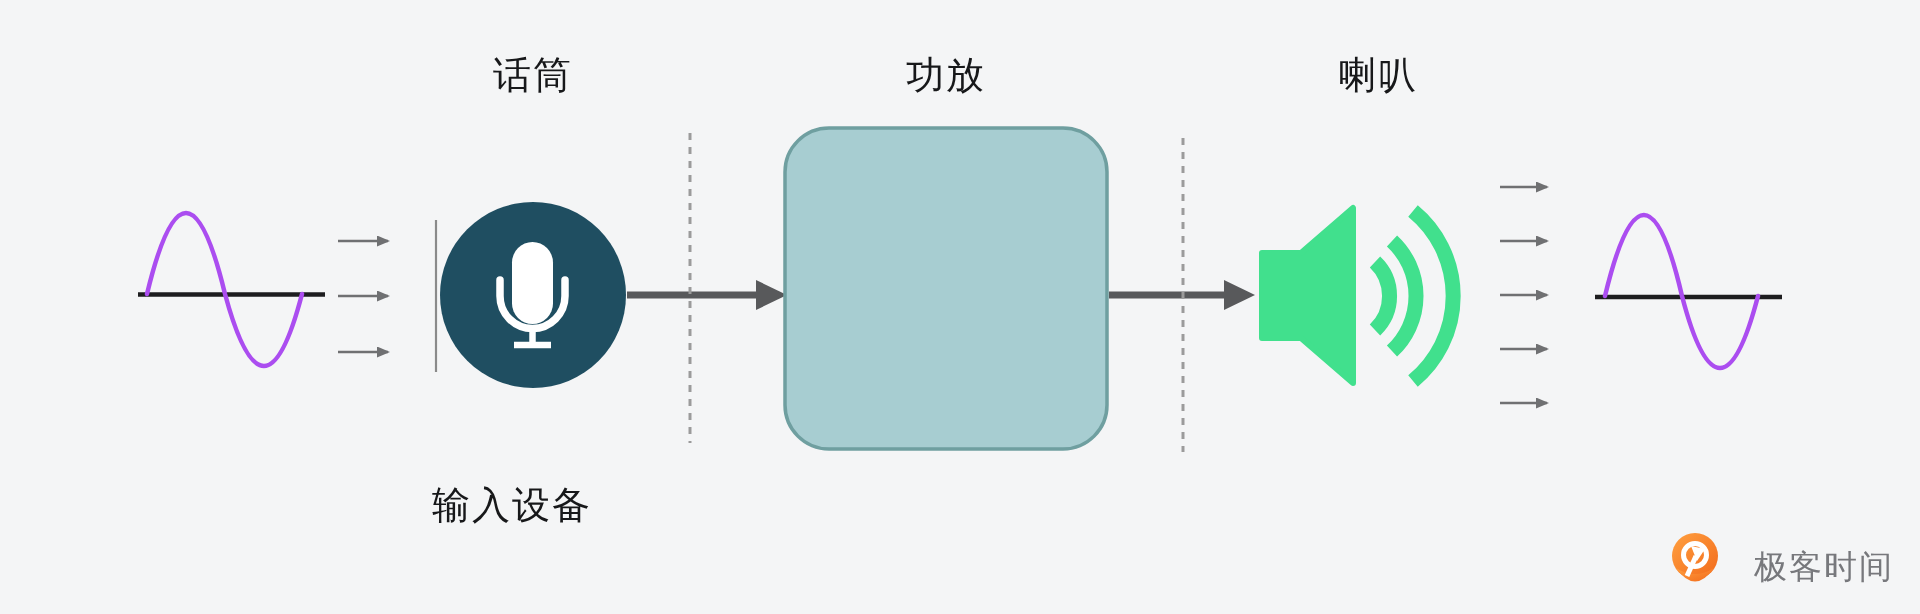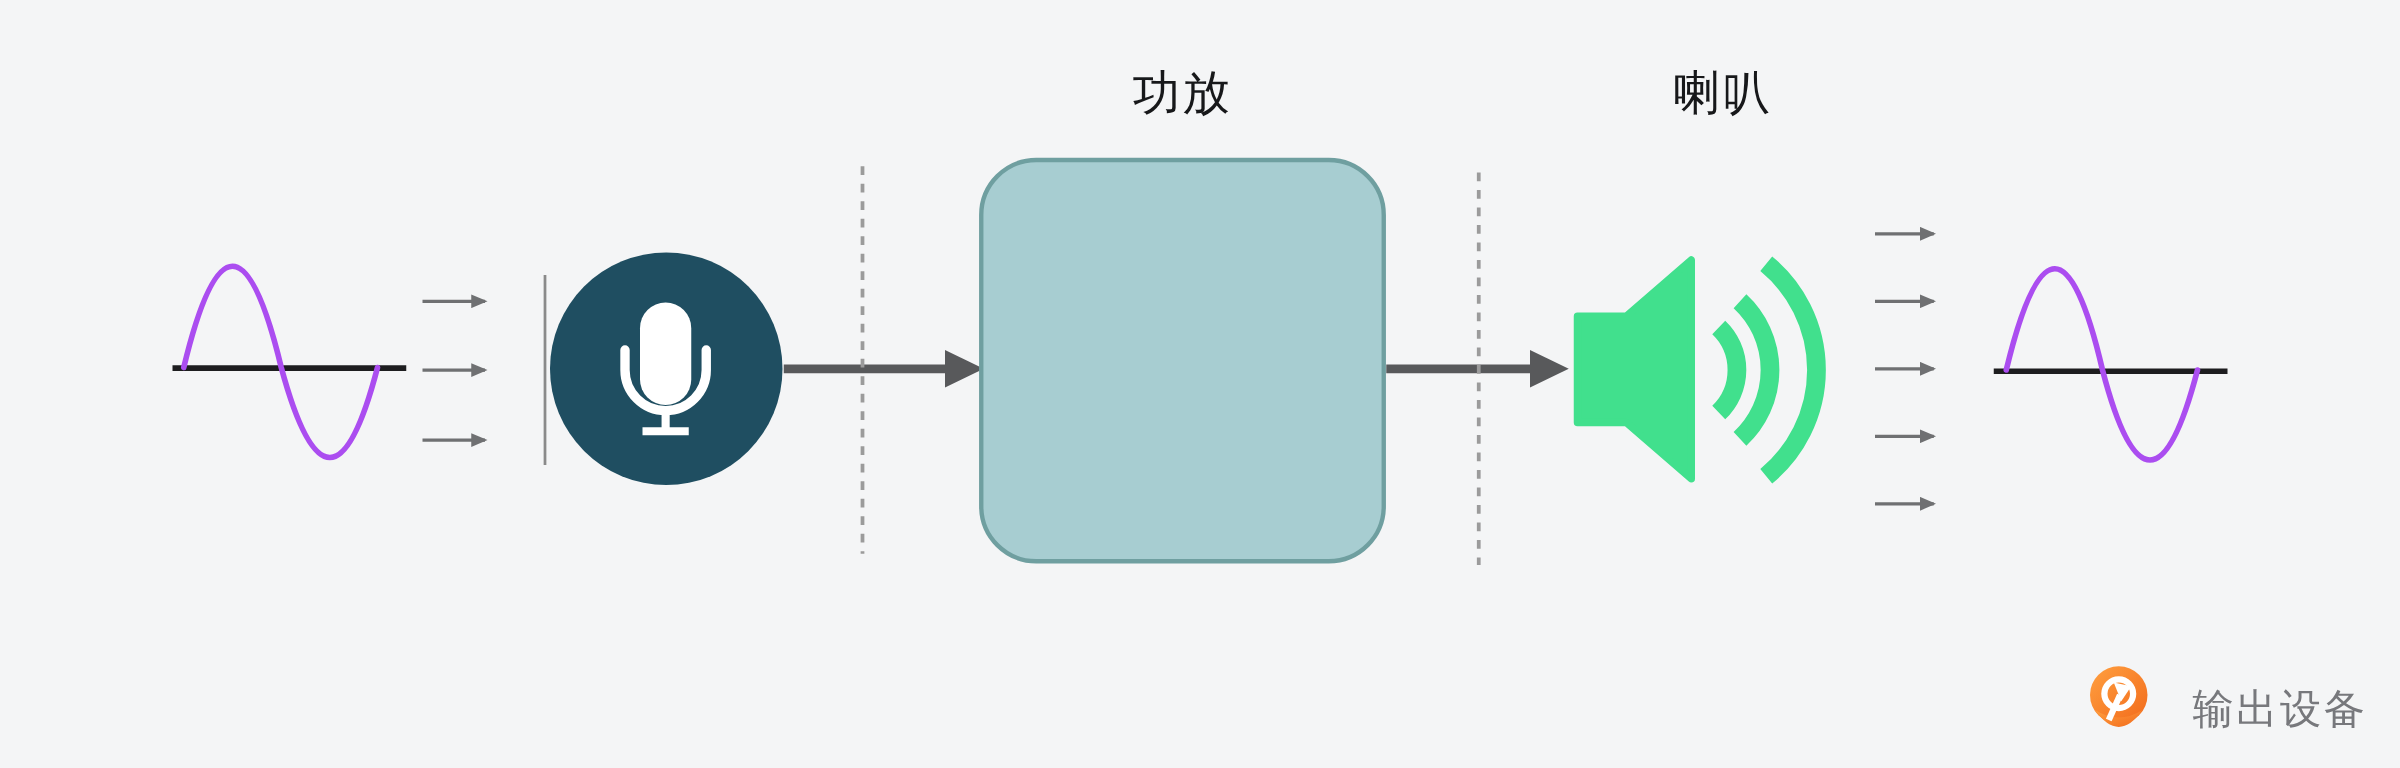--- a/index.html
+++ b/index.html
@@ -121,21 +121,23 @@
 
     <g>
       <circle cx="1695" cy="556" r="23" fill="url(#og)"></circle>
       <path d="M1676,568 Q1695,595 1714,568 Q1695,580 1676,568 Z" fill="url(#og)"></path>
       <circle cx="1695" cy="555" r="11.5" fill="none" stroke="#ffffff" stroke-width="5"></circle>
       <line x1="1687" y1="576" x2="1696" y2="556" stroke="#ffffff" stroke-width="5"></line>
       <polygon points="1691,546 1705,549 1697,561" fill="#ffffff"></polygon>
     </g>
   </svg>
 
+  <div class="stage-label label-top label-input-top">话筒</div>
   <div class="stage-label label-top label-output-top">喇叭</div>
   <div class="stage-label label-top label-control-top">功放</div>
 
+  <div class="stage-label label-bottom label-input-bottom">输入设备</div>
 
   <div class="logo">
-    <span class="logo-text">输出设备</span>
+    <span class="logo-text">极客时间</span>
   </div>
 
 </div>
 
 </body></html>

